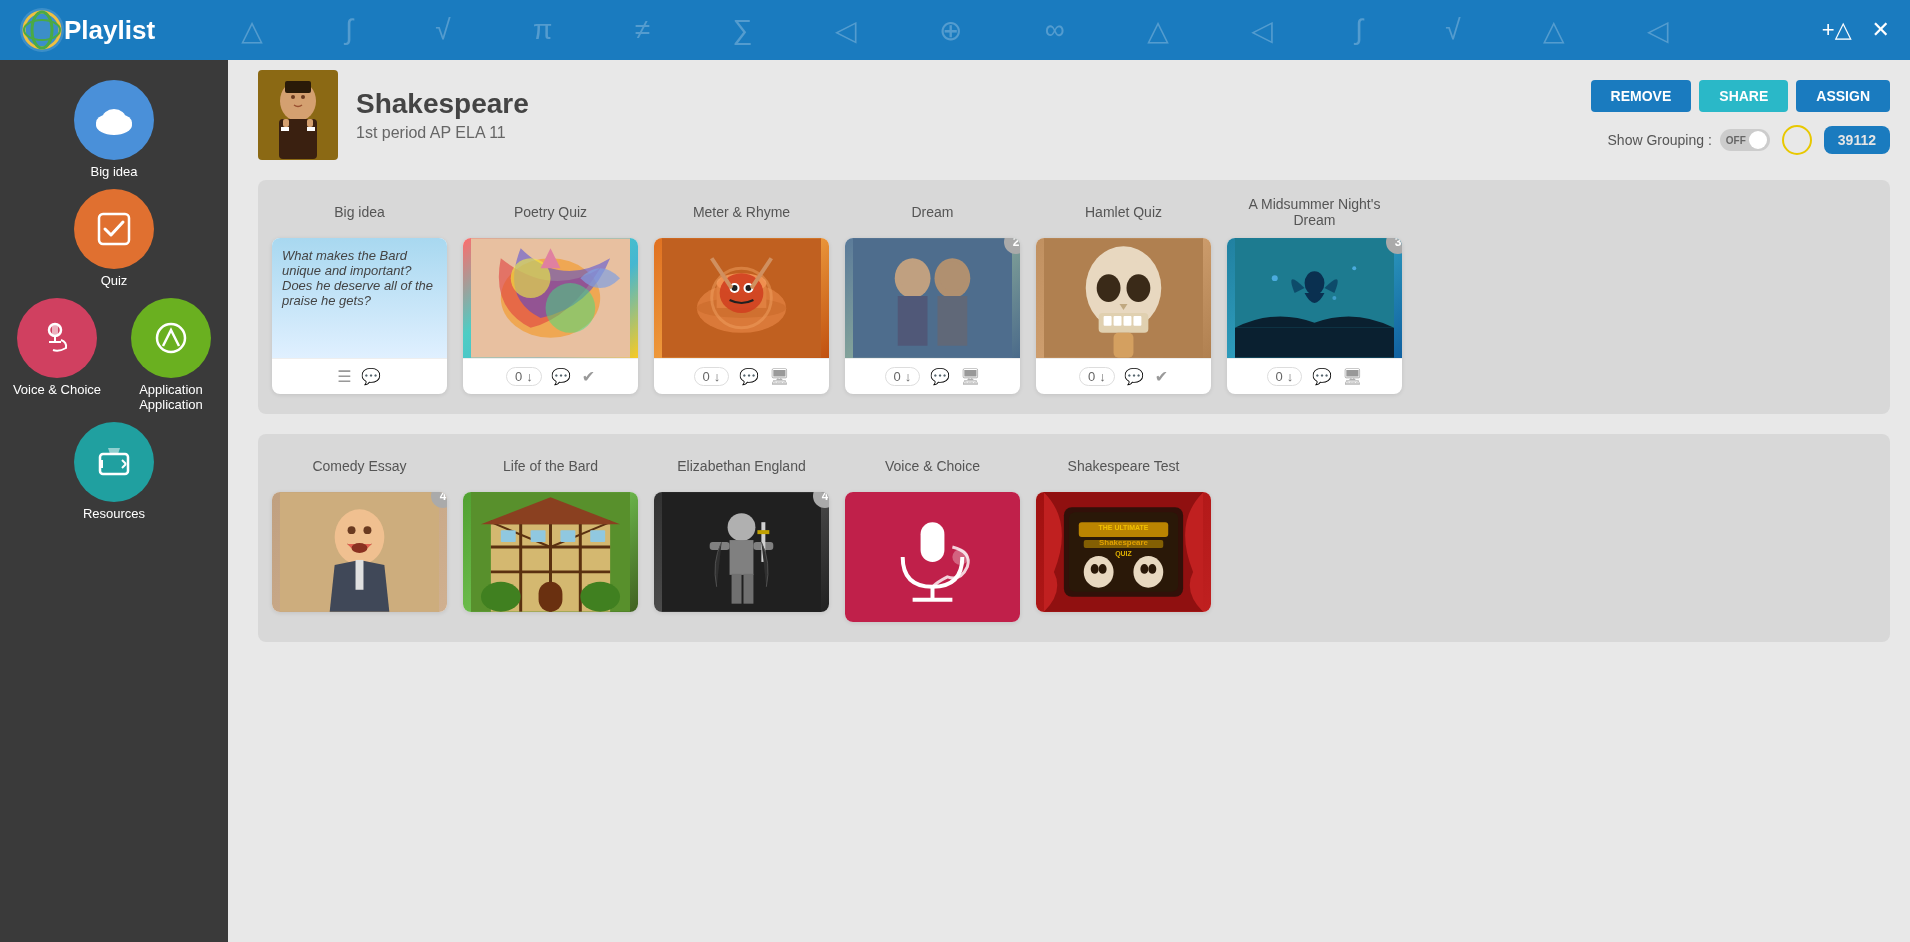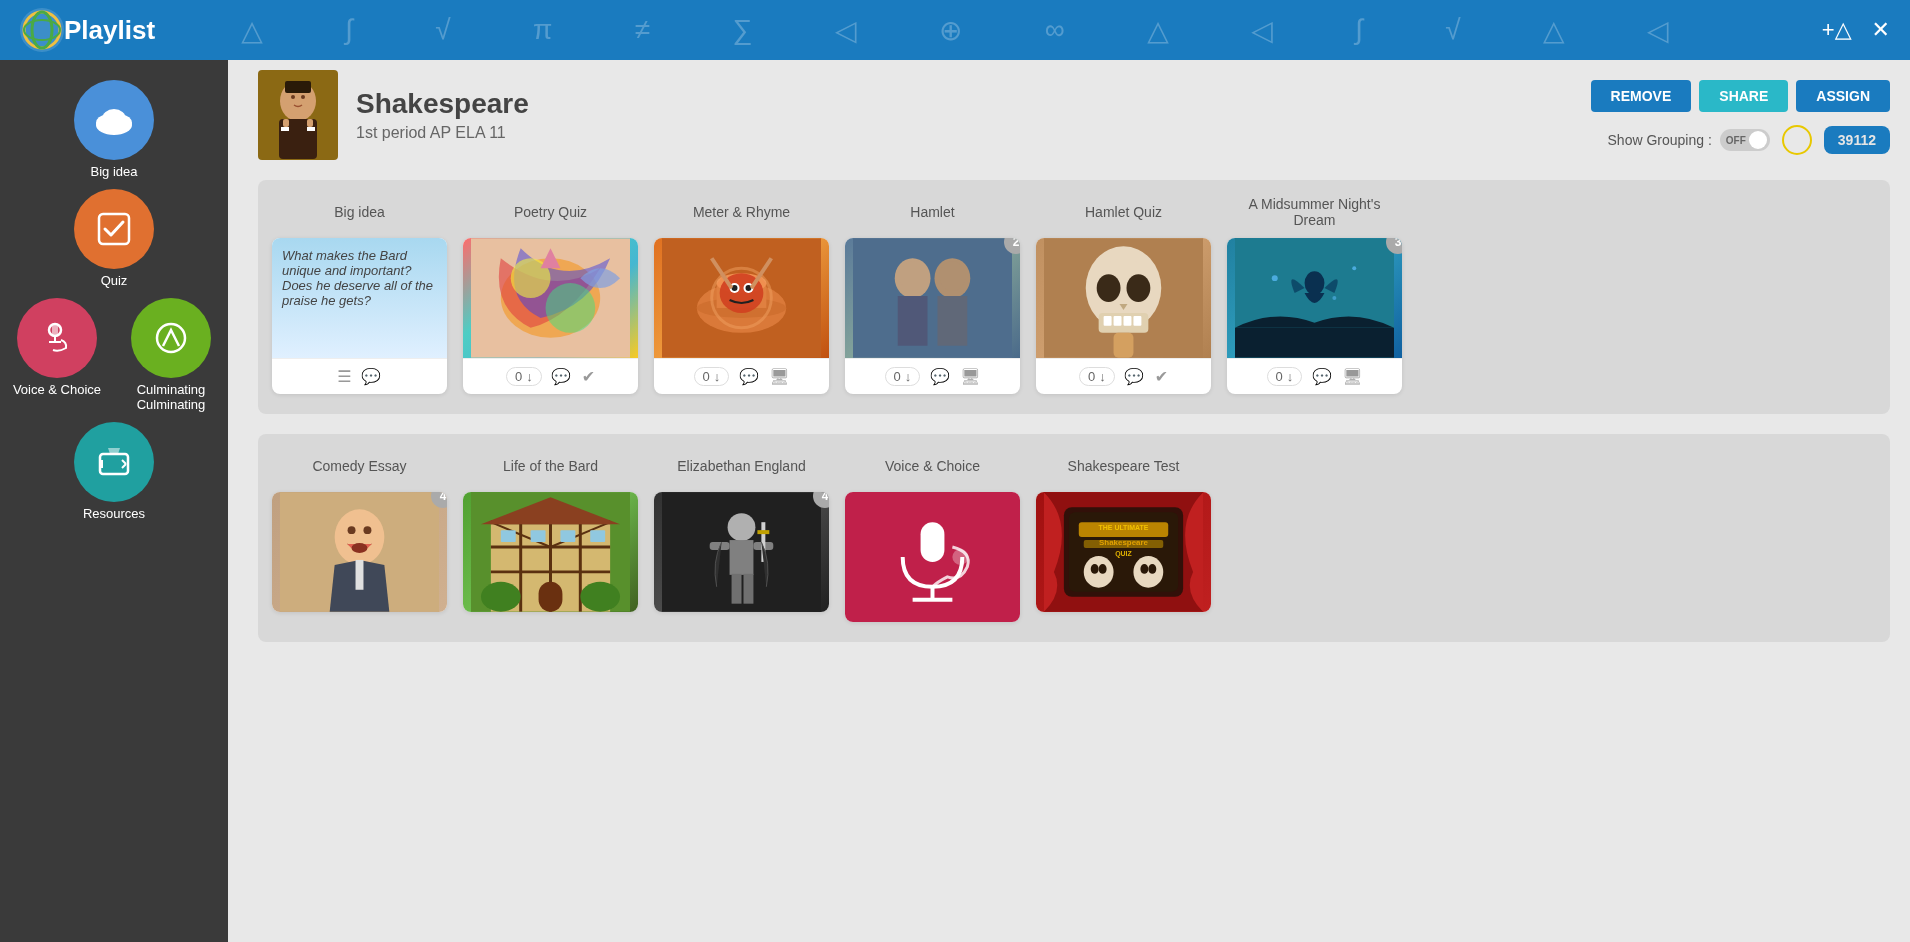--- a/index.html
+++ b/index.html
@@ -438,21 +438,21 @@
       </div>
       <span class="sidebar-label">Voice &amp; Choice</span>
     </div>
     <div class="sidebar-item">
       <div class="sidebar-icon-circle bg-green">
         <svg width="36" height="36" viewBox="0 0 36 36">
           <circle cx="18" cy="18" r="14" fill="none" stroke="white" stroke-width="2.5"></circle>
           <polyline points="10,26 18,10 26,26" fill="none" stroke="white" stroke-width="2.5"></polyline>
         </svg>
       </div>
-      <span class="sidebar-label">Culminating Culminating</span>
+      <span class="sidebar-label">Application Application</span>
     </div>
   </div>
 
   <div class="sidebar-row">
     <div class="sidebar-item">
       <div class="sidebar-icon-circle bg-teal">
         <svg width="36" height="36" viewBox="0 0 36 36">
           <rect x="4" y="10" width="28" height="20" rx="3" fill="none" stroke="white" stroke-width="2.5"></rect>
           <polygon points="14,10 22,10 24,4 12,4" fill="white" opacity="0.5"></polygon>
           <line x1="26" y1="16" x2="30" y2="20" stroke="white" stroke-width="2"></line>
@@ -576,21 +576,21 @@
                 <span>0</span>
                 <span>↓</span>
               </div>
               <span class="card-footer-icon">💬</span>
               <span class="card-footer-icon">🖥</span>
             </div>
           </div>
         </div>
 
         <div class="card-col">
-          <div class="card-col-label">Hamlet</div>
+          <div class="card-col-label">Dream</div>
           <div class="card" style="position:relative;">
             <div class="badge">2</div>
             <div class="card-image-placeholder img-hamlet">
               <svg width="160" height="120" viewBox="0 0 160 120">
                 <rect width="160" height="120" fill="#6080a0"></rect>
                 <rect width="160" height="120" fill="#4a6888" opacity="0.8"></rect>
 
                 <ellipse cx="60" cy="40" rx="18" ry="20" fill="#c0a080"></ellipse>
                 <rect x="45" y="58" width="30" height="50" fill="#505878"></rect>
                 <ellipse cx="100" cy="40" rx="18" ry="20" fill="#b09070"></ellipse>

